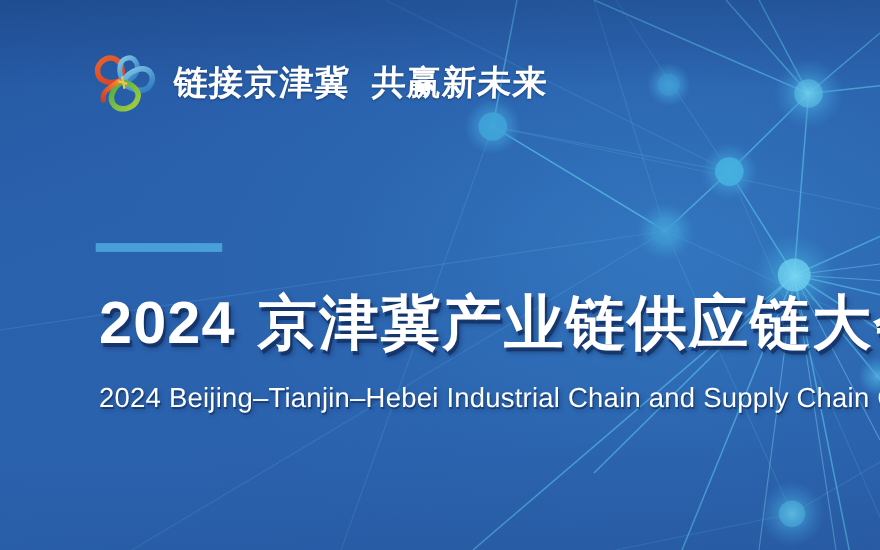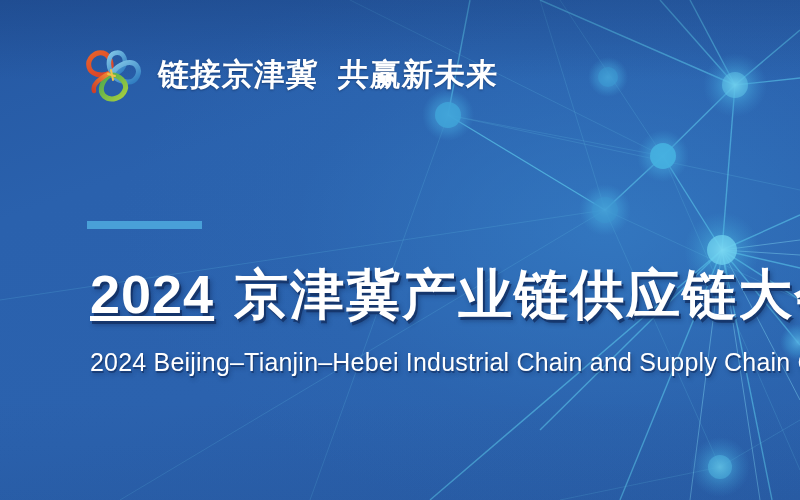--- a/index.html
+++ b/index.html
@@ -80,21 +80,21 @@
     font-weight: 700;
     color: #ffffff;
     letter-spacing: 2px;
     white-space: nowrap;
     line-height: 1.05;
     text-shadow:
       2px 3px 0 rgba(17,45,96,0.75),
       3px 4px 5px rgba(13,36,80,0.45);
     z-index: 6;
   }
-  .title-cn .yr { letter-spacing: 1px; margin-right: 20px; text-decoration: underline; }
+  .title-cn .yr { letter-spacing: 1px; margin-right: 20px; }
   .title-en {
     position: absolute;
     left: 90px;
     top: 348px;
     font-size: 25px;
     font-weight: 400;
     color: #ffffff;
     letter-spacing: 0.2px;
     white-space: nowrap;
     text-shadow:

